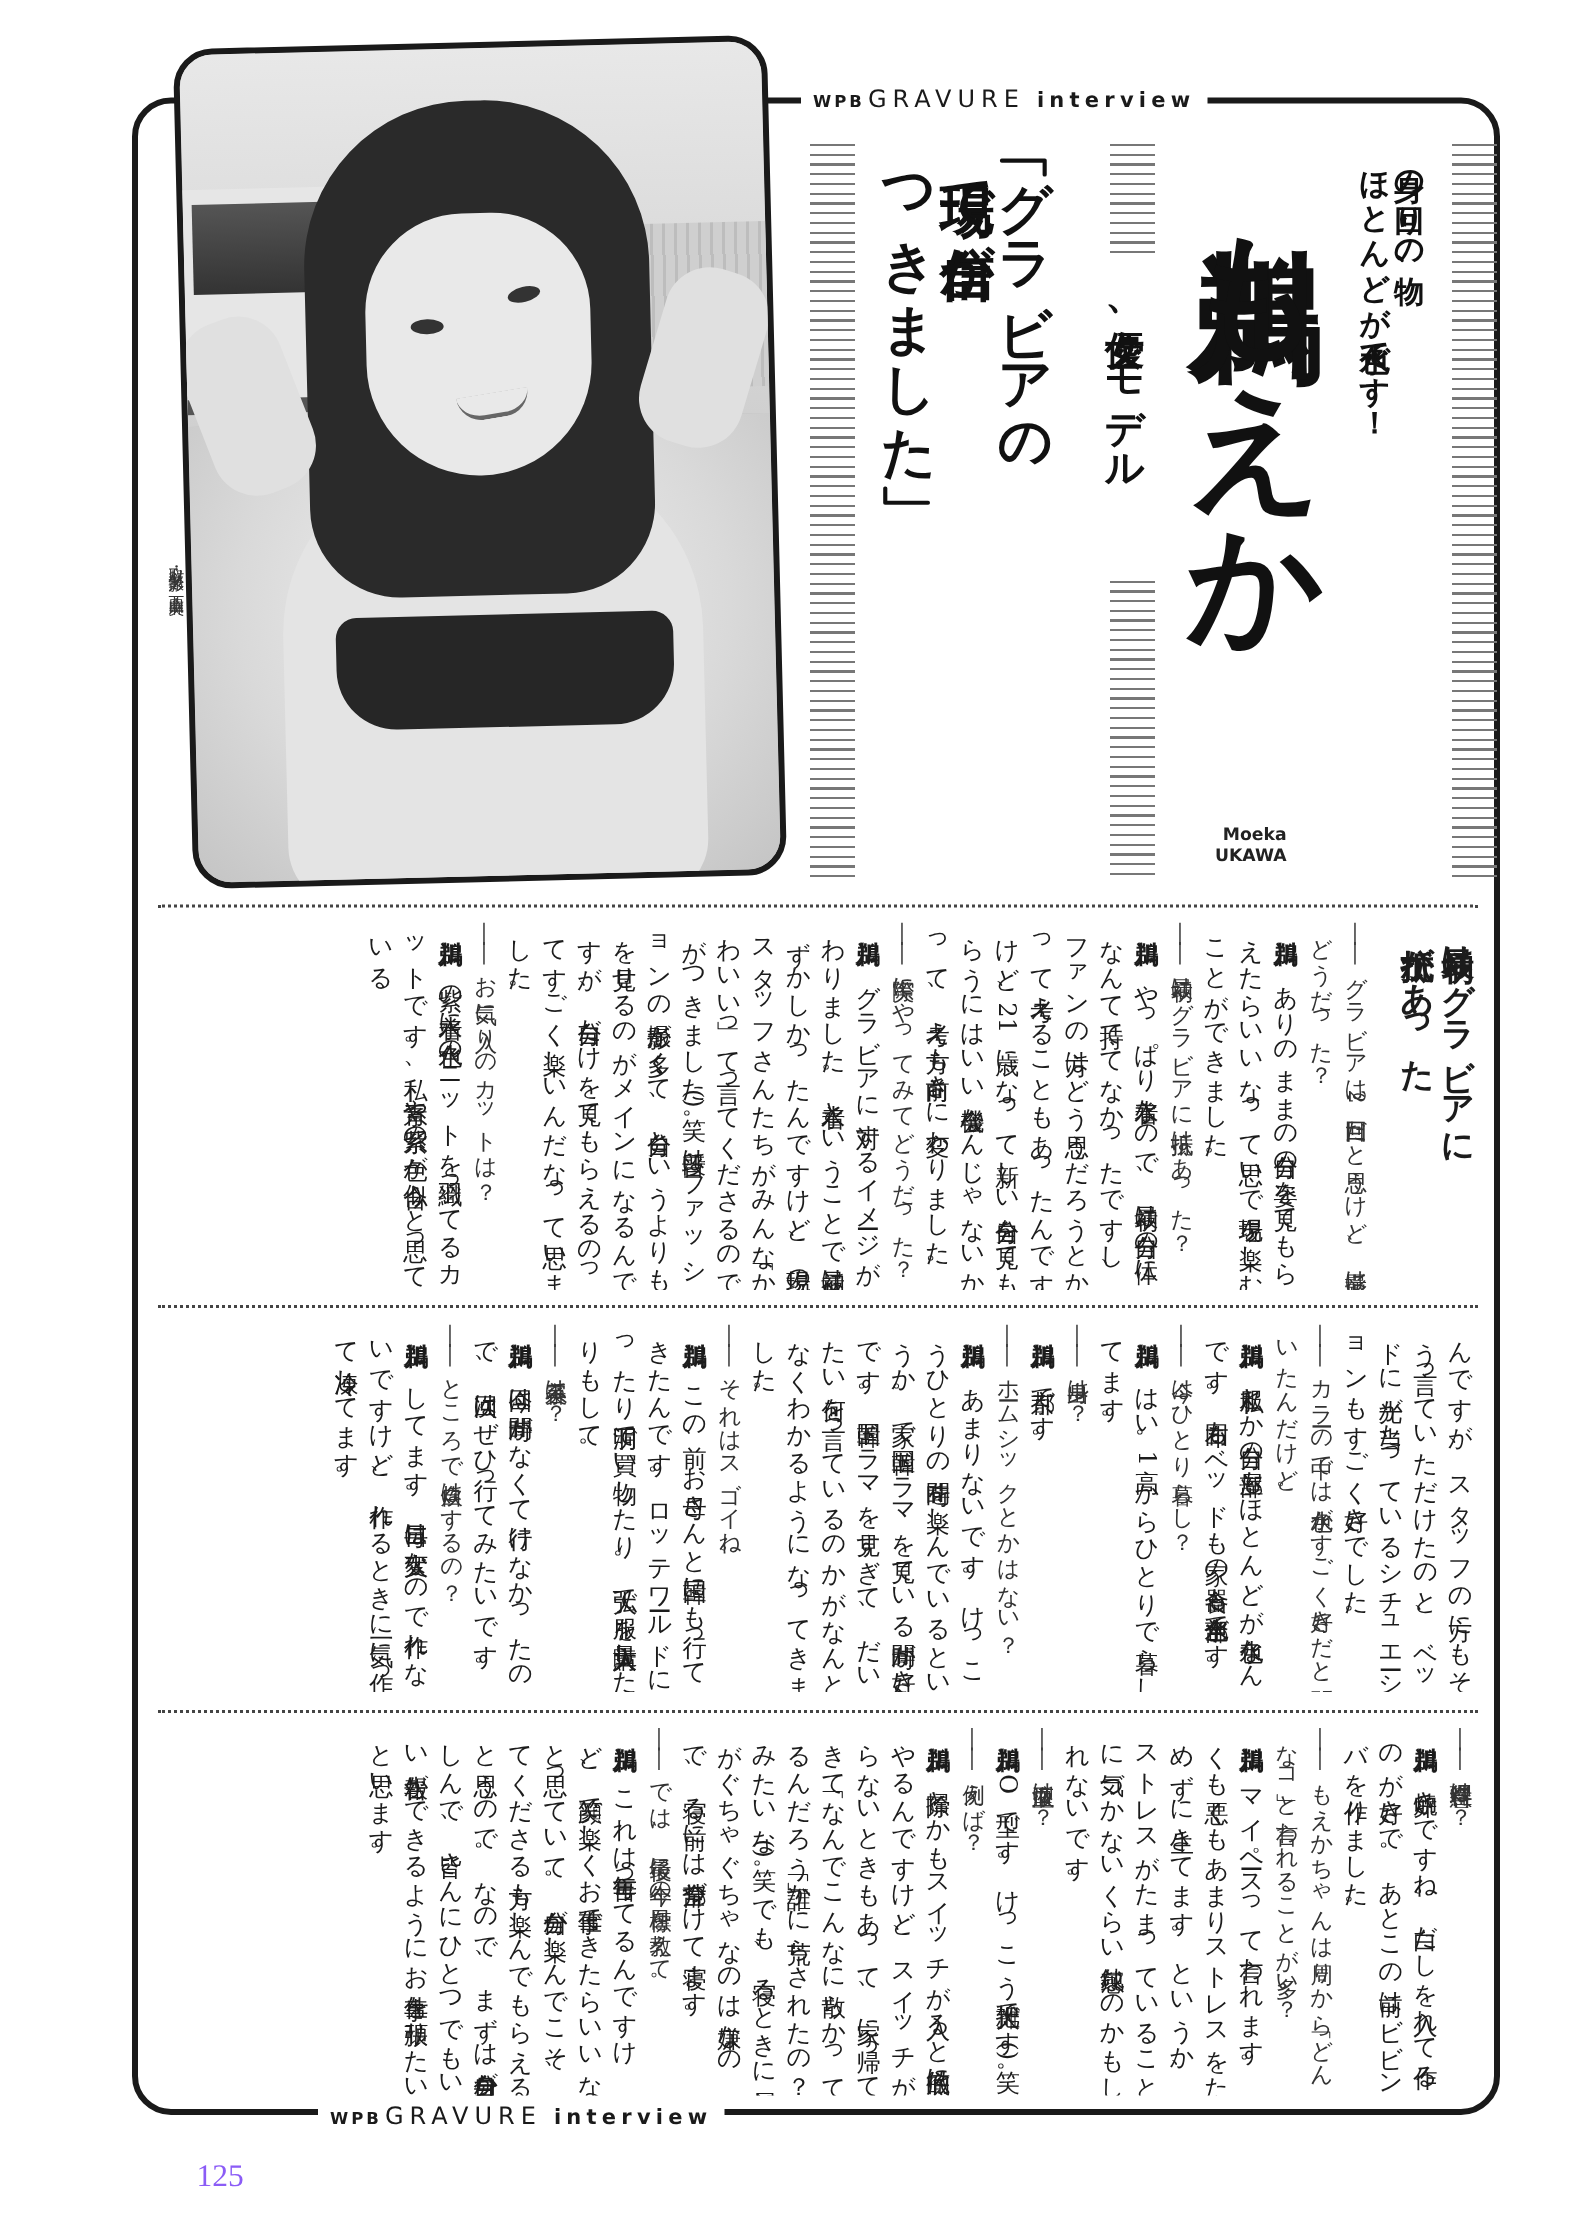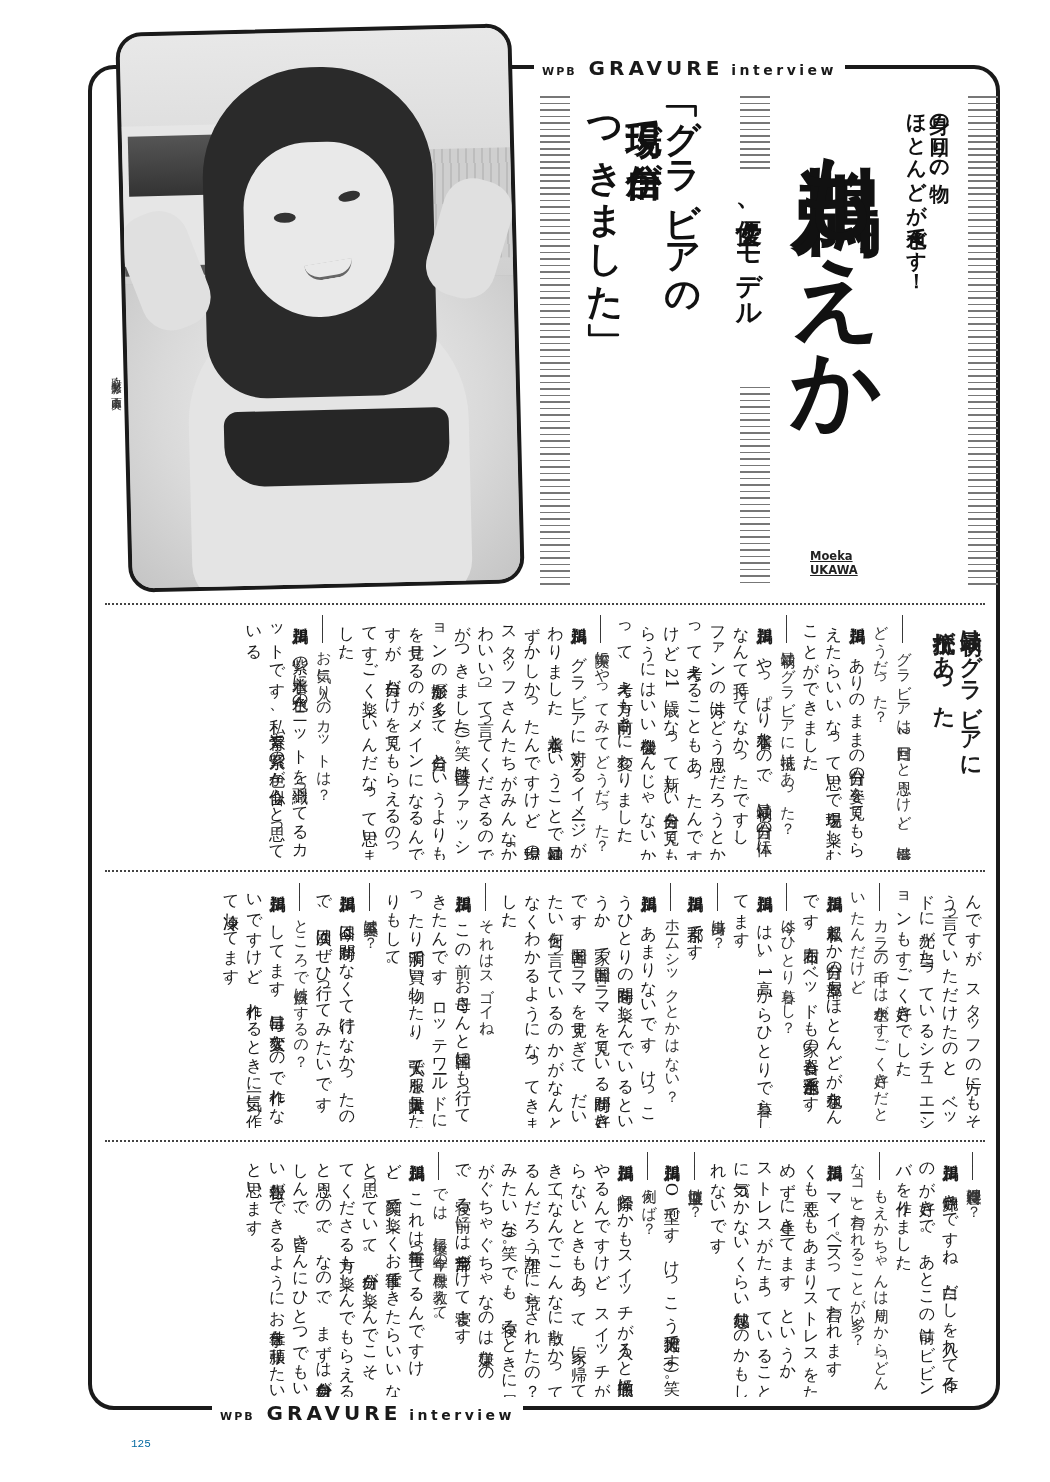--- a/index.html
+++ b/index.html
@@ -6,28 +6,28 @@
   body { width: 1050px; height: 1482px; position: relative; overflow: hidden;
          font-family: "DejaVu Serif", "Liberation Serif", serif; color: #1a1a1a; }
 
   
   .frame { position: absolute; left: 88px; top: 65px; width: 912px; height: 1345px;
            border: 4px solid #1a1a1a; border-radius: 26px; box-sizing: border-box; }
 
   
   .banner { position: absolute; background: #fff; padding: 0 8px; white-space: nowrap;
             font-family: "DejaVu Sans", "Liberation Sans", sans-serif; color: #1a1a1a; line-height: 1; }
-  .banner .wpb { font-size: 11px; font-weight: bold; letter-spacing: 2px; margin-right: 12px; }
-  .banner .grav { font-size: 20px; font-weight: bold; letter-spacing: 4px; margin-right: 8px; }
+  .banner .wpb { font-size: 11px; font-weight: bold; letter-spacing: 2px; margin-right: 2px; }
+  .banner .grav { font-size: 16px; font-weight: normal; letter-spacing: 4px; margin-right: 8px; }
   .banner .intv { font-size: 14px; font-weight: bold; letter-spacing: 3.5px; margin-top: 46px; }
   .banner-top { left: 534px; top: 58px; }
   .banner-bottom { left: 212px; top: 1403px; }
 
-  .page-number { position: absolute; left: 131px; top: 1438px; font-family: Liberation Mono, monospace;
-                 font-size: 11px; color: #0369a1; }
+  .page-number { position: absolute; left: 131px; top: 1438px; font-family: Liberation Serif, serif;
+                 font-size: 21px; color: #8b5cf6; }
 
   
   .photo { position: absolute; left: 122px; top: 28px; width: 396px; height: 560px;
            border: 4px solid #1a1a1a; border-radius: 26px; box-sizing: border-box;
            transform: rotate(-1.4deg); overflow: hidden; background: #bdbdbd; }
   .photo .sky { position: absolute; left: 0; top: 0; width: 100%; height: 45%;
                 background: linear-gradient(180deg, #e8e8e8 0%, #d0d0d0 100%); }
   .photo .bus { position: absolute; left: 0; top: 90px; width: 40%; height: 140px;
                 background: #e6e6e6; border-bottom: 10px solid #555; }
   .photo .bus-window { position: absolute; left: 6px; top: 100px; width: 140px; height: 60px;
@@ -57,22 +57,22 @@
   .credit { position: absolute; left: 110px; top: 370px; writing-mode: vertical-rl;
             font-family: "DejaVu Sans", "Liberation Sans", sans-serif; font-size: 10.5px; color: #333; letter-spacing: 1px; }
 
   
   .vtext { writing-mode: vertical-rl; position: absolute; font-family: "DejaVu Sans", "Liberation Sans", sans-serif;
            font-weight: bold; color: #111; line-height: 1.05; }
   .catch { left: 905px; top: 100px; font-size: 20px; line-height: 1.15; }
   .name { left: 792px; top: 95px; font-size: 90px; letter-spacing: -2px; line-height: 1; }
   .role { left: 735px; top: 200px; font-size: 26px; }
   .quote { left: 585px; top: 95px; font-size: 36px; line-height: 1.08; }
-  .romaji { position: absolute; left: 810px; top: 550px; text-align: left; font-family: "DejaVu Sans", sans-serif;
-            font-weight: bold; font-size: 11.5px; line-height: 1.2; color: #222; text-decoration: underline; }
+  .romaji { position: absolute; left: 810px; top: 550px; text-align: right; font-family: "DejaVu Sans", sans-serif;
+            font-weight: bold; font-size: 11.5px; line-height: 1.2; color: #222; }
 
   
   .hatch { position: absolute; width: 30px;
            background: repeating-linear-gradient(180deg, #777 0 1.5px, transparent 1.5px 6.5px); }
   .hatch.h1 { left: 968px; top: 96px; height: 490px; }
   .hatch.h2 { left: 740px; top: 96px; height: 75px; }
   .hatch.h3 { left: 740px; top: 387px; height: 199px; }
   .hatch.h4 { left: 540px; top: 96px; height: 490px; }
 
   

